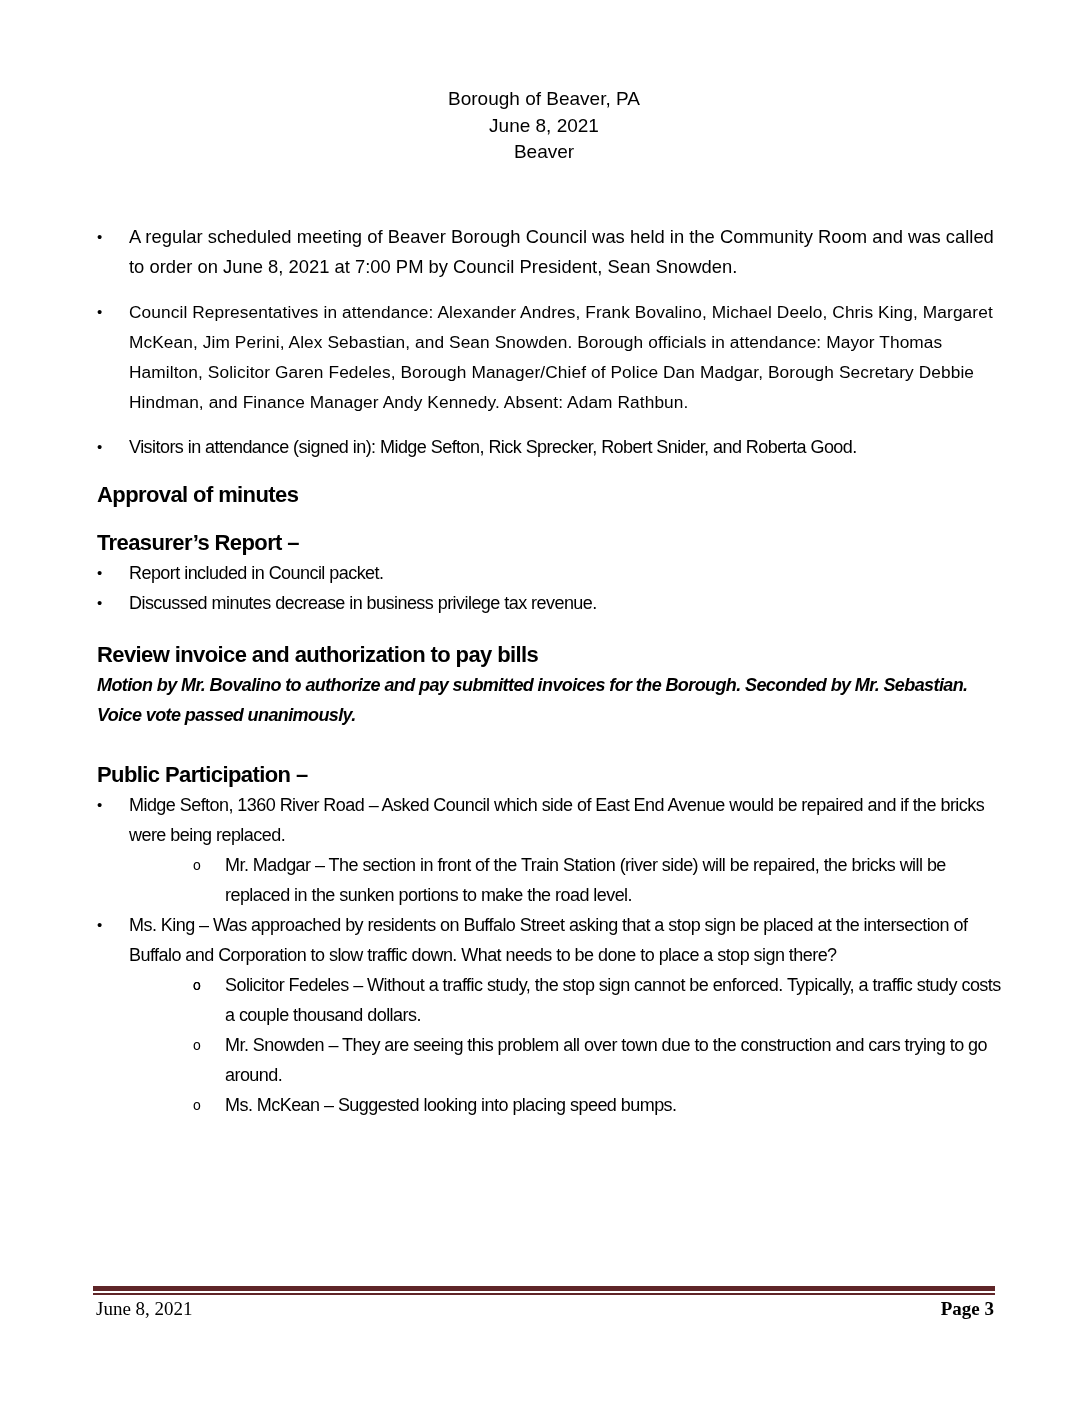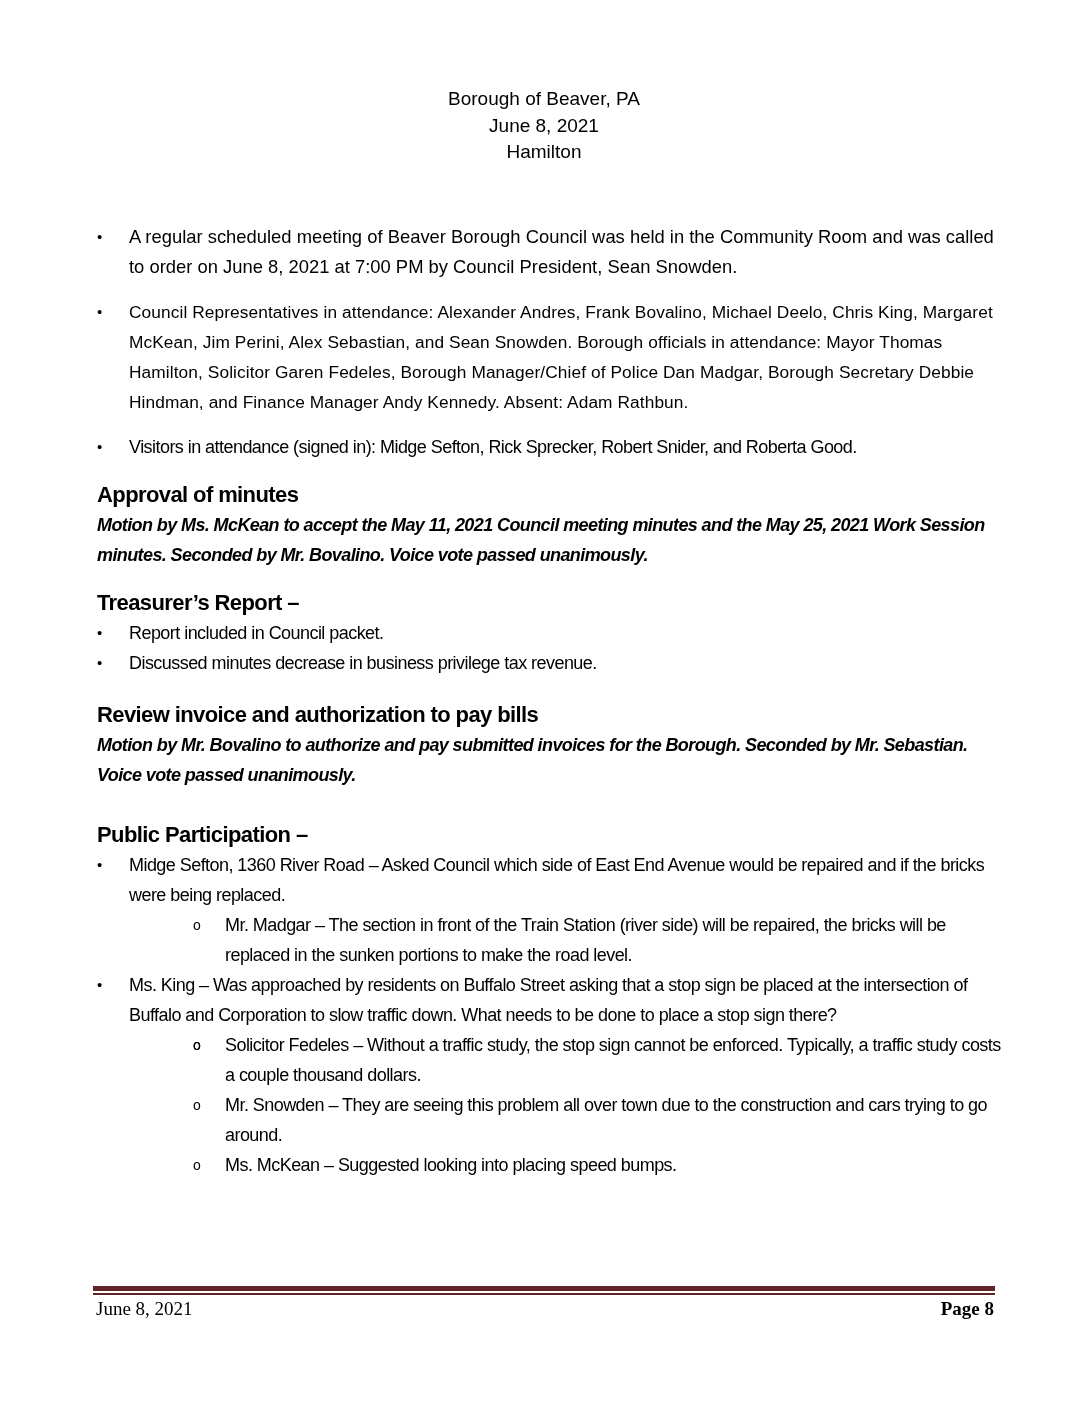--- a/index.html
+++ b/index.html
@@ -27,21 +27,21 @@
     .footer-right { position: absolute; right: 94px; top: 1298px; font-family: "Liberation Serif", "DejaVu Serif", serif; font-size: 19px; font-weight: bold; }
   </style>
 </head>
 <body>
 
 <div class="page">
 
   <div class="title-block">
     <div>Borough of Beaver, PA</div>
     <div>June 8, 2021</div>
-    <div>Hamilton</div>
+    <div>Beaver</div>
   </div>
 
   <div class="content">
 
     <div class="bullet-row">
       <span class="dot">•</span>
       <span>A regular scheduled meeting of Beaver Borough Council was held in the Community Room and was called to order on June 8, 2021 at 7:00 PM by Council President, Sean Snowden.</span>
     </div>
 
     <div style="height:15px"></div>
@@ -54,21 +54,20 @@
     <div style="height:15px"></div>
 
     <div class="bullet-row condensed">
       <span class="dot">•</span>
       <span>Visitors in attendance (signed in):  Midge Sefton, Rick Sprecker, Robert Snider, and Roberta Good.</span>
     </div>
 
     <div style="height:18px"></div>
 
     <div class="heading">Approval of minutes</div>
-    <div class="motion">Motion by Ms. McKean to accept the May 11, 2021 Council meeting minutes and the May 25, 2021 Work Session minutes.  Seconded by Mr. Bovalino. Voice vote passed unanimously.</div>
 
     <div style="height:18px"></div>
 
     <div class="heading">Treasurer’s Report –</div>
     <div class="bullet-row condensed">
       <span class="dot">•</span>
       <span>Report included in Council packet.</span>
     </div>
     <div class="bullet-row condensed">
       <span class="dot">•</span>
@@ -110,14 +109,14 @@
     </div>
     <div class="sub-row">
       <span class="circ">o</span>
       <span>Ms. McKean – Suggested looking into placing speed bumps.</span>
     </div>
   </div>
 
   <div class="footer-rule-thick"></div>
   <div class="footer-rule-thin"></div>
   <div class="footer-left">June 8, 2021</div>
-  <div class="footer-right">Page 8</div>
+  <div class="footer-right">Page 3</div>
 </div>
 
 </body></html>

